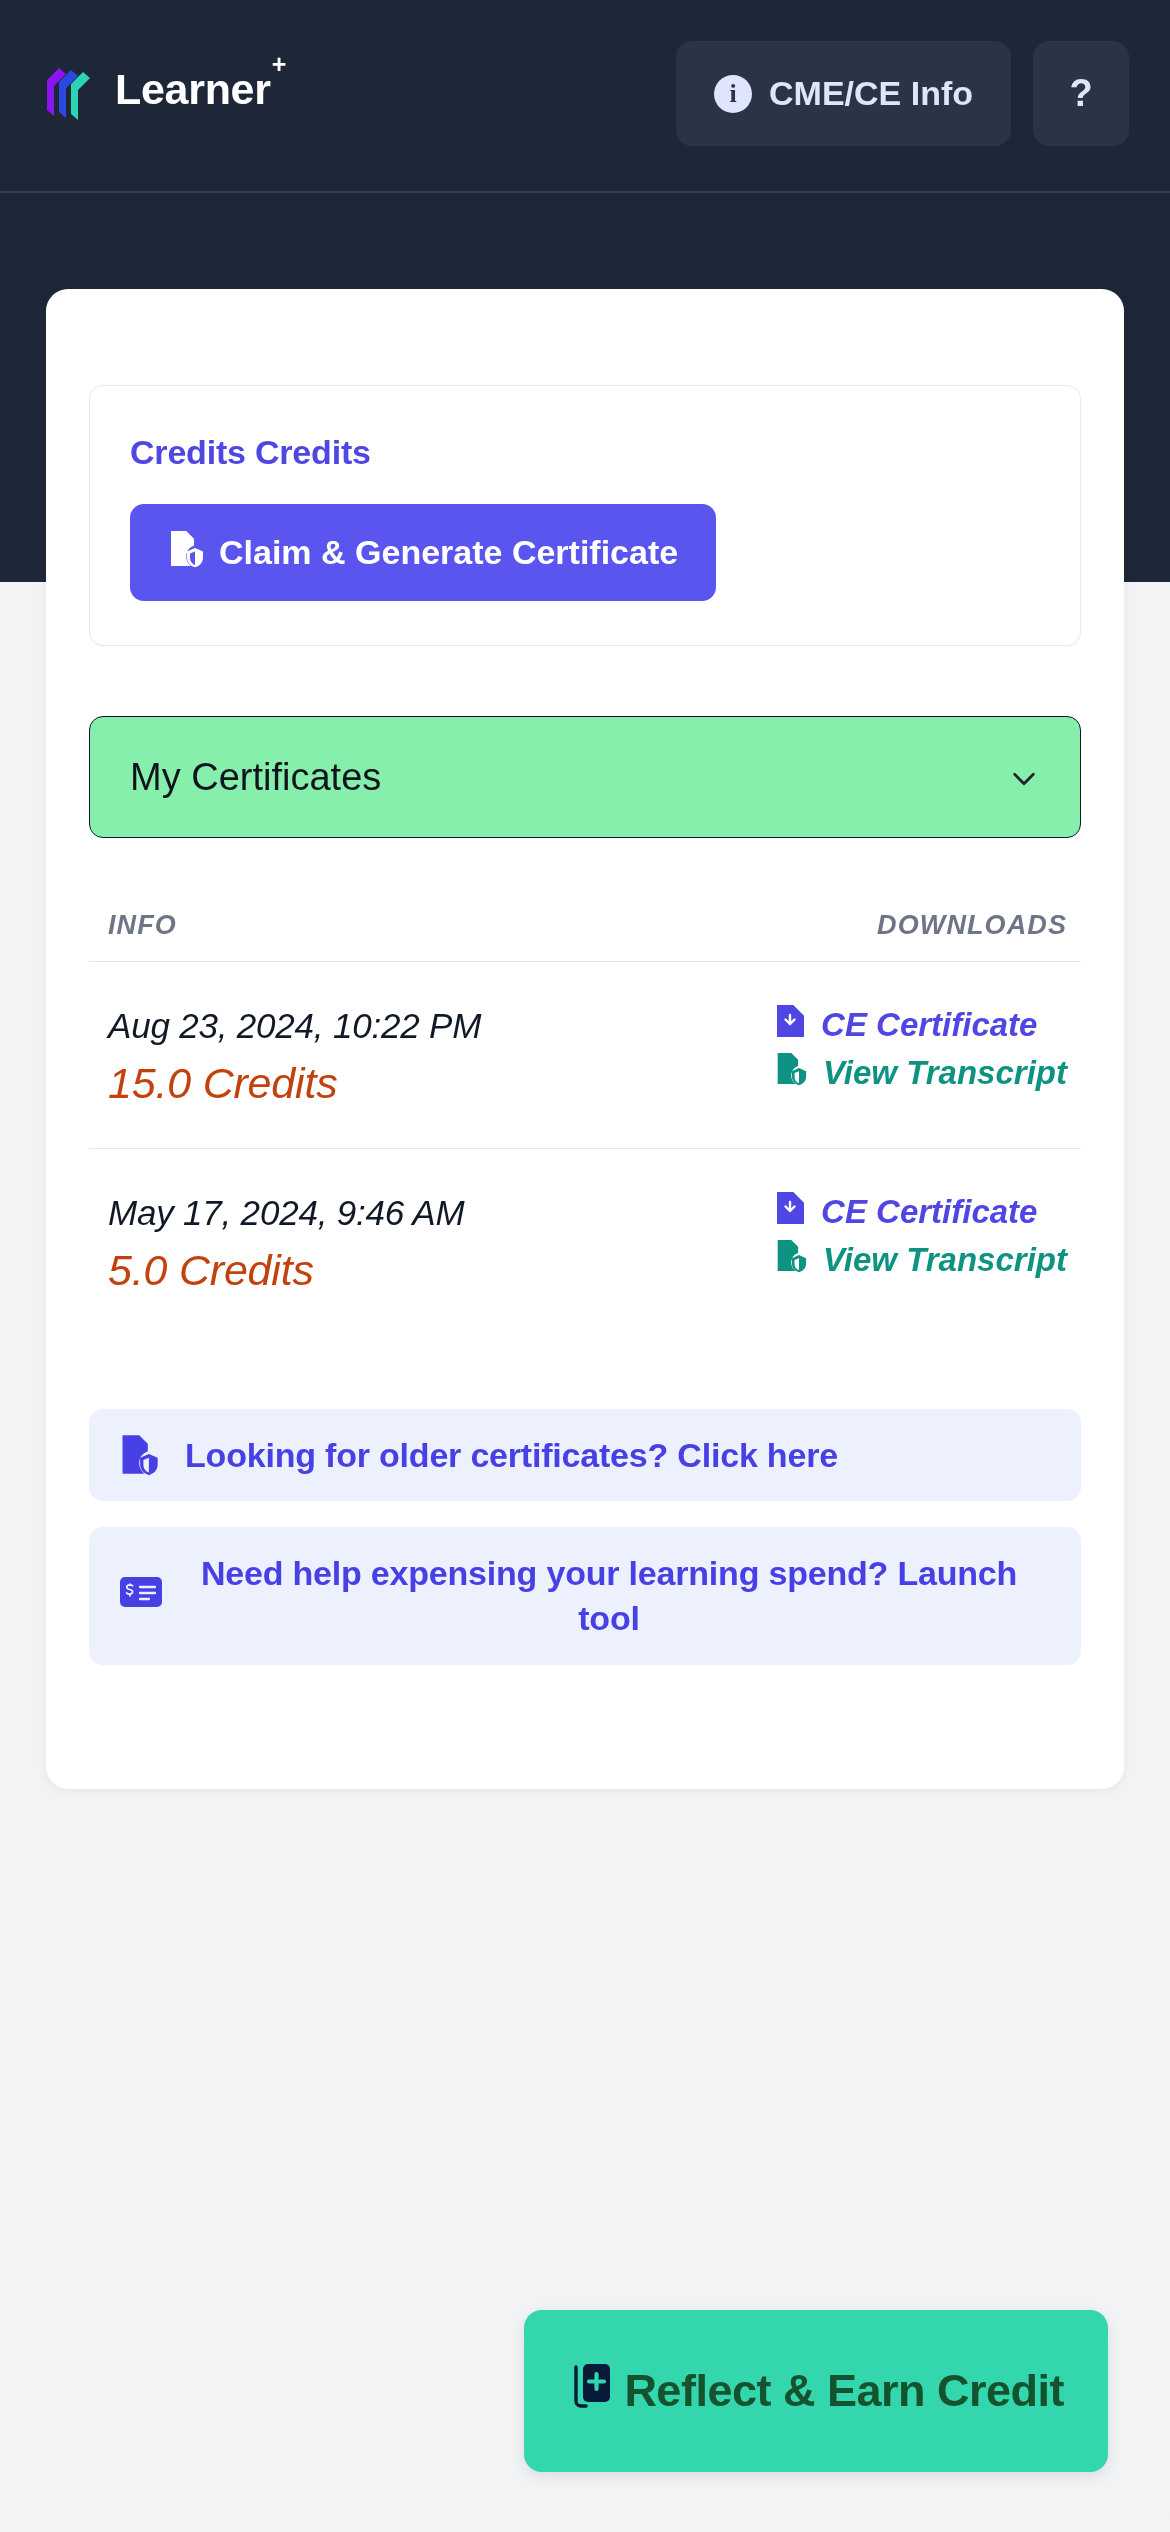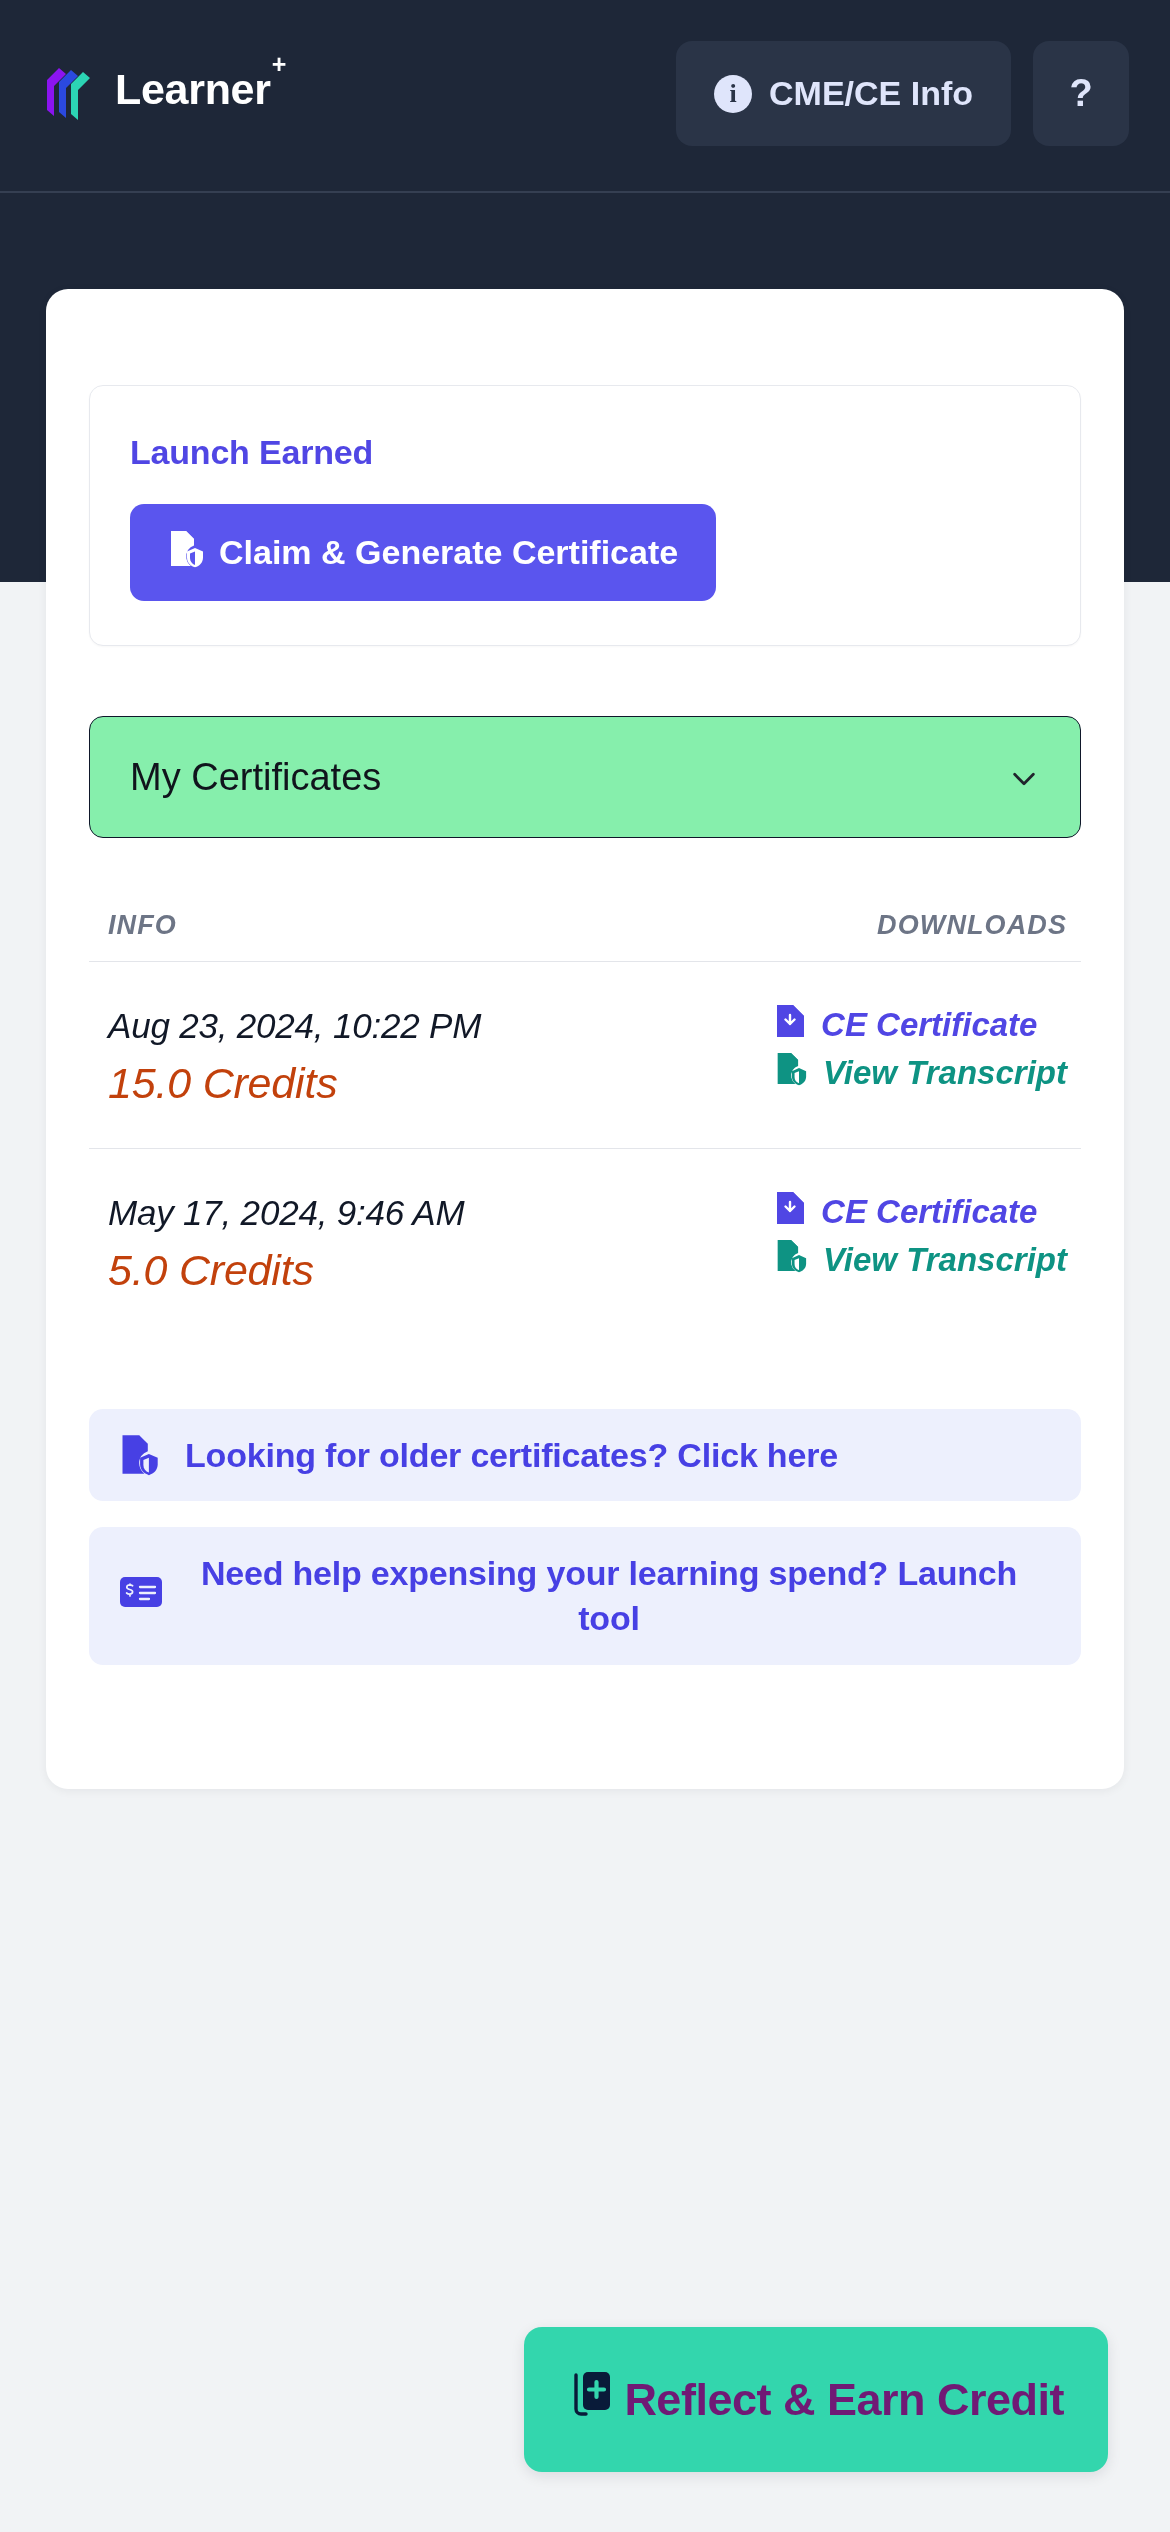--- a/index.html
+++ b/index.html
@@ -234,24 +234,24 @@
     position: absolute;
     left: 0; bottom: 0;
     width: 1170px;
     padding: 0 62px 60px 0;
     display: flex; justify-content: flex-end;
   }
   .cta-btn {
     background: #33d6ad;
     border: none;
     border-radius: 18px;
-    height: 145px;
+    height: 162px;
     padding: 0 44px;
     display: inline-flex; align-items: center; gap: 10px;
-    color: #701a75;
+    color: #14532d;
     font-size: 45px;
     font-weight: 700;
     letter-spacing: -0.5px;
     cursor: pointer;
     box-shadow: 0 4px 14px rgba(16,24,40,0.10);
     white-space: nowrap;
   }
 </style>
 </head>
 <body>
@@ -279,21 +279,21 @@
         </button>
         <button class="hdr-btn help">?</button>
       </div>
 
     </div>
   </div>
 
   <div class="main-card">
 
     <div class="credits-card">
-      <div class="credits-label">Launch Earned</div>
+      <div class="credits-label">Credits Credits</div>
       <button class="claim-btn">
         <span>
           <svg width="36" height="40" viewBox="0 0 36 40" xmlns="http://www.w3.org/2000/svg">
             <path d="M3 2h15l8 8v6.5a12.5 12.5 0 0 0-6 4.5 12 12 0 0 0 3 16H3z" fill="#ffffff"></path>
             <path d="M18 2l8 8h-8z" fill="#ffffff"></path>
             <path d="M27 19l8 3.5v6c0 5-3.4 8.4-8 9.8-4.6-1.4-8-4.8-8-9.8v-6z" fill="#ffffff"></path>
             <path d="M27 22.5v13.5c-3-1.2-5-3.5-5-7v-4.4z" fill="#5a55ee"></path>
           </svg>
         </span>
         <span>Claim &amp; Generate Certificate</span>

